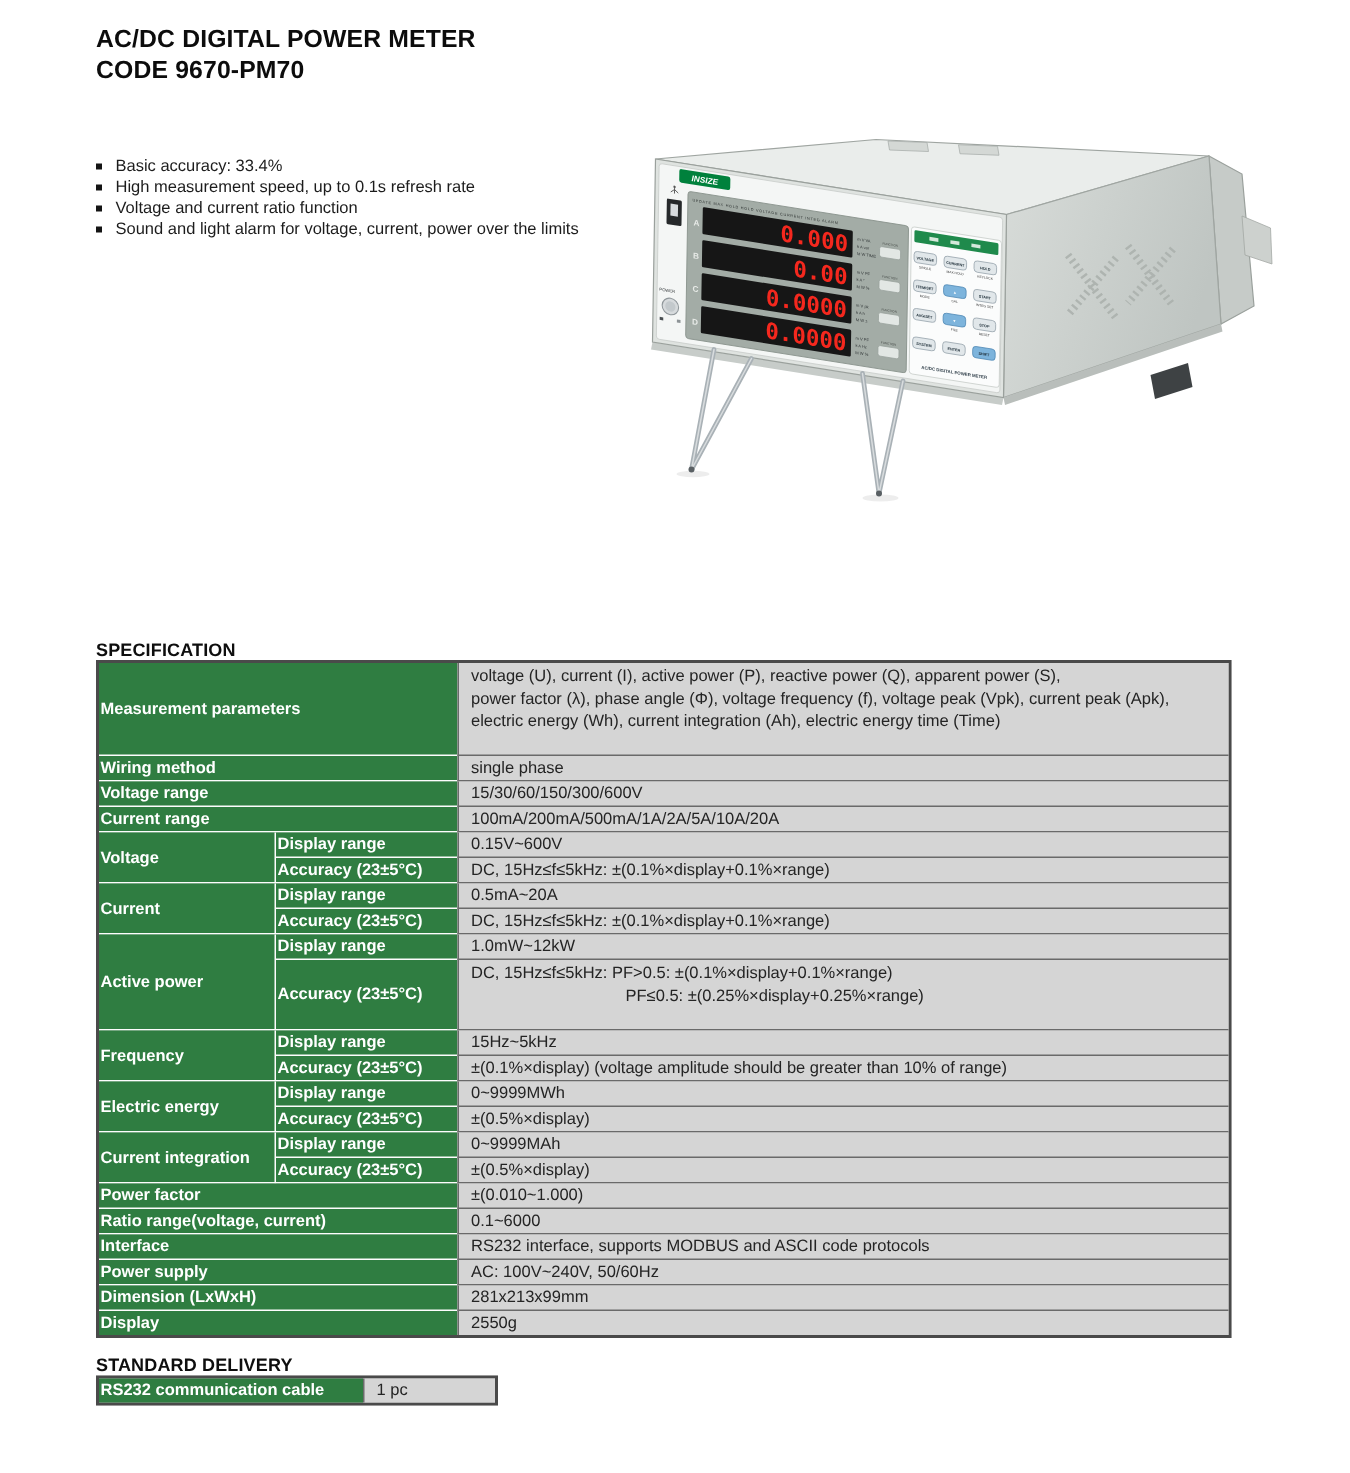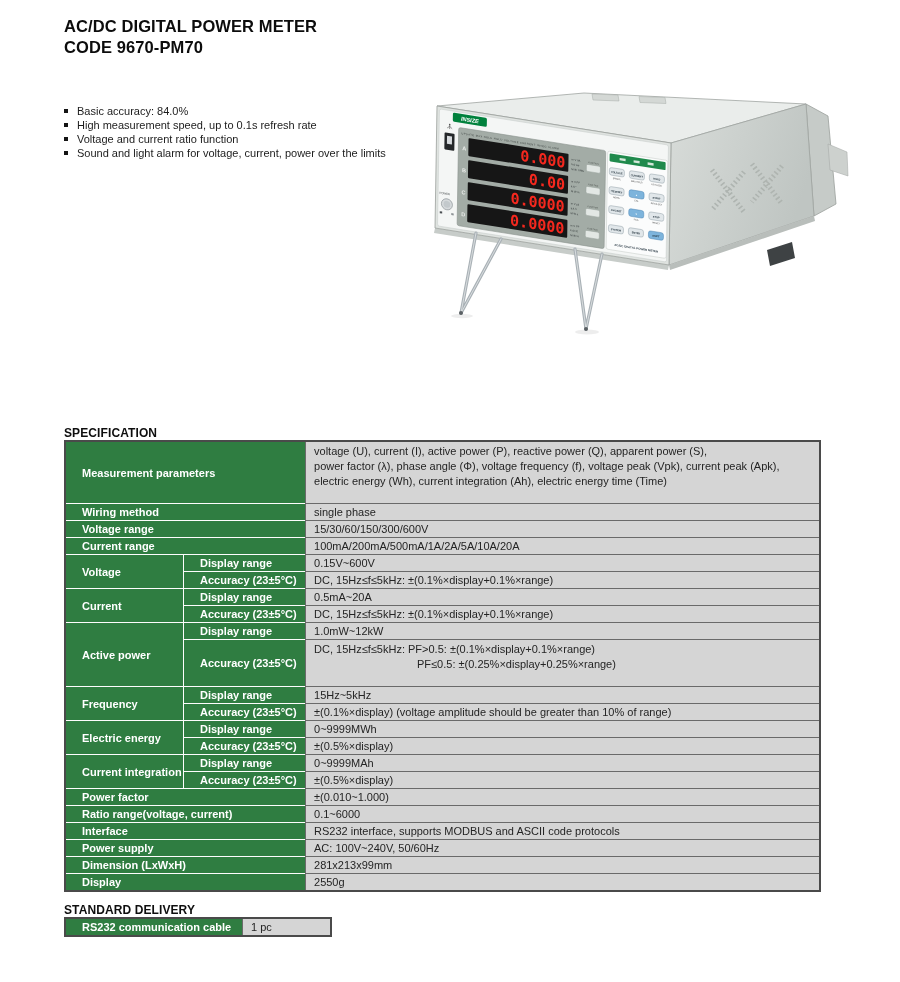--- a/index.html
+++ b/index.html
@@ -23,21 +23,21 @@
   .sec-head{position:absolute;left:64px;font-size:12px;font-weight:700;color:#0e0e0e;letter-spacing:.1px;}
   .spec-head{top:426px;}
   .del-head{top:903px;}
 
   
   .tbl-wrap{position:absolute;left:64px;border:2px solid #4a4a4a;background:#d5d5d5;}
   .spec-wrap{top:440px;}
   .del-wrap{top:917px;}
   table.gtable{border-collapse:separate;border-spacing:0;table-layout:fixed;font-size:11px;}
   table.gtable th{background:#2f7d41;color:#ffffff;font-weight:700;text-align:left;
-                  padding:0 2px 0 16px;border-bottom:1px solid #fdfdfd;height:16px;
+                  padding:0 2px 0 1px;border-bottom:1px solid #fdfdfd;height:16px;
                   white-space:nowrap;overflow:hidden;}
   table.gtable th.group{border-right:1px solid #fdfdfd;}
   table.gtable td{background:#d5d5d5;color:#242424;padding:0 4px 0 8px;height:16px;
                   border-left:1px solid #6a6a6a;border-bottom:1px solid #6a6a6a;
                   line-height:15px;vertical-align:middle;white-space:nowrap;overflow:hidden;}
   table.gtable tr:last-child th, table.gtable tr:last-child td{border-bottom:none;}
   table.gtable td .line{line-height:15px;}
   table.gtable td.multi{padding-top:2px;padding-bottom:14px;}
 </style>
 </head>
@@ -46,21 +46,21 @@
 <div class="canvas">
 
   <div class="title">
     <div>AC/DC DIGITAL POWER METER</div>
     <div>CODE 9670-PM70</div>
   </div>
 
   <ul class="features">
       <li>
         <span class="marker"></span>
-        <span>Basic accuracy: 84.0%</span>
+        <span>Basic accuracy: 33.4%</span>
       </li>
       <li>
         <span class="marker"></span>
         <span>High measurement speed, up to 0.1s refresh rate</span>
       </li>
       <li>
         <span class="marker"></span>
         <span>Voltage and current ratio function</span>
       </li>
       <li>

